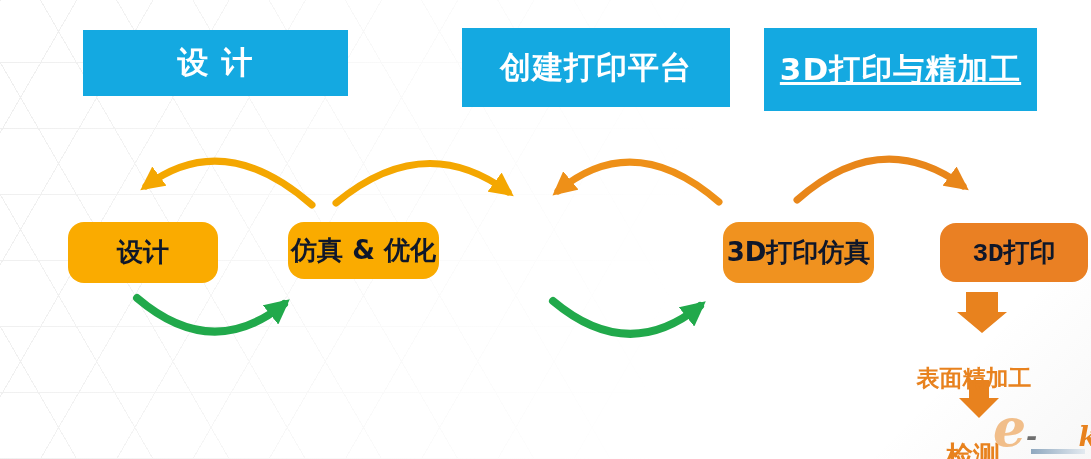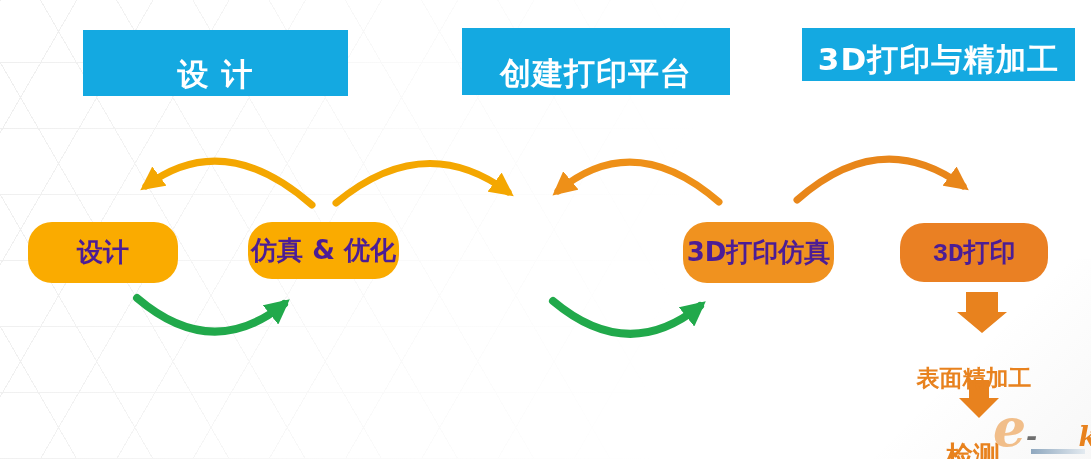--- a/index.html
+++ b/index.html
@@ -26,34 +26,35 @@
       #ffffff 62%);
   }
   .corner-wash{
     position:absolute;right:0;bottom:0;width:300px;height:200px;
     background:linear-gradient(135deg, rgba(0,0,0,0) 55%, rgba(120,120,120,0.06) 100%);
   }
   .phase{
     position:absolute;
     background:#14A9E1;
     color:#fff;
-    display:flex;align-items:flex-end;justify-content:center;
+    display:flex;align-items:center;justify-content:center;
     font-weight:bold;font-size:31px;
     letter-spacing:1px;
   }
   .phase-0{left:83px;top:30px;width:265px;height:66px;}
-  .phase-1{left:462px;top:28px;width:268px;height:67px;}
-  .phase-2{left:802px;top:28px;width:273px;height:53px;}
+  .phase-1{left:462px;top:28px;width:268px;height:79px;}
+  .phase-2{left:764px;top:28px;width:273px;height:83px;text-decoration:underline;}
   .step{
     position:absolute;
-    color:#4c1d95;
-    border-radius:24px;
+    color:#0f172a;
+    border-radius:16px;
     display:flex;align-items:center;justify-content:center;
     font-weight:bold;font-size:26px;
     white-space:nowrap;
+    margin-left:40px;
   }
   .step-0{left:28px; top:222px;width:150px;height:61px;background:#FAAB00;}
   .step-1{left:248px;top:222px;width:151px;height:57px;background:#FAAB00;}
   .step-2{left:457px;top:222px;width:201px;height:61px;background:#F0921F;}
   .step-3{left:683px;top:222px;width:151px;height:61px;background:#F0921F;}
   .step-4{left:900px;top:223px;width:148px;height:59px;background:#EA8023;font-family:Liberation Mono, monospace;}
   .arrow-layer{position:absolute;inset:0;pointer-events:none;}
   .flow-label{
     position:absolute;
     color:#E8821E;

